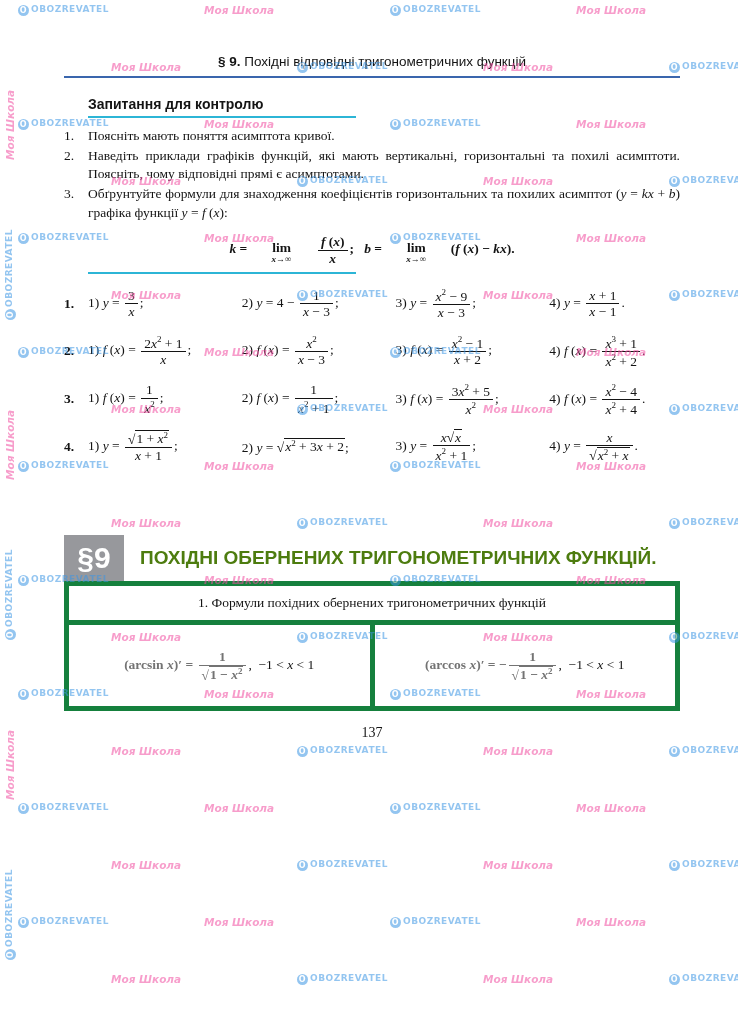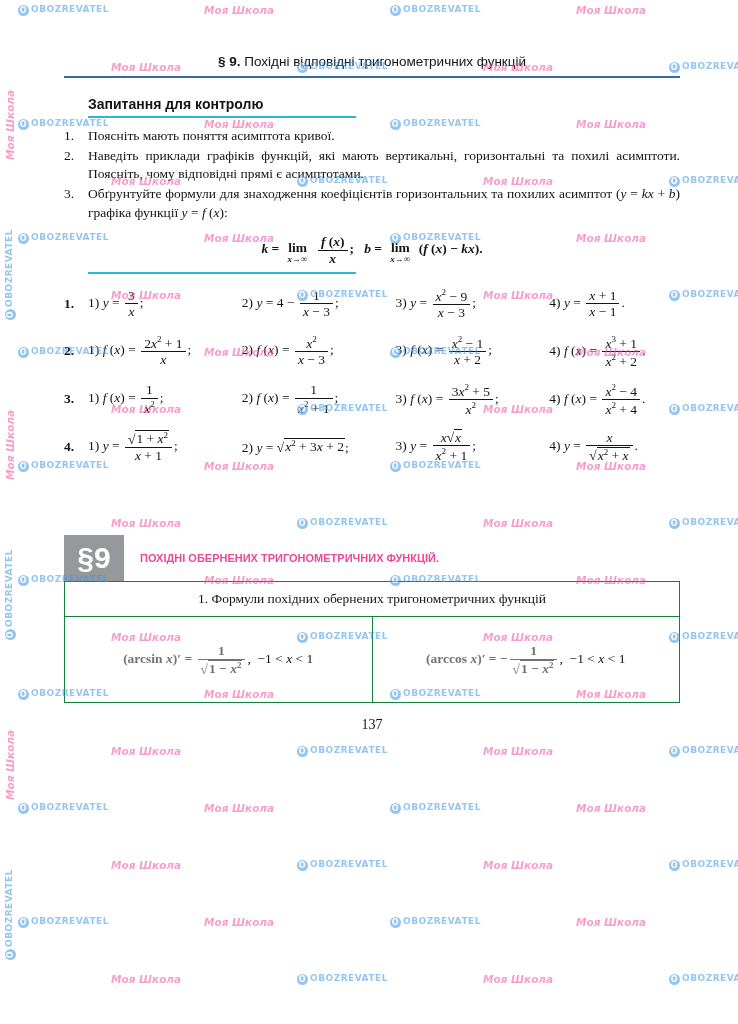--- a/index.html
+++ b/index.html
@@ -28,21 +28,21 @@
   .qitem { display:flex; font-size:13.5px; line-height:1.38; text-align:justify; margin-bottom:1px; }
   .qnum { width:24px; flex:none; }
   .qtext { flex:1; }
 
   .formula { text-align:center; font-weight:bold; font-size:13.5px; margin:12px 0 6px; }
 
   
   .fr { display:inline-block; text-align:center; vertical-align:middle; line-height:1.15; margin:0 2px; }
   .fr .nu { display:block; padding:0 3px; }
   .fr .de { display:block; border-top:1px solid currentColor; padding:0 3px; }
-  .lim { display:inline-block; text-align:center; vertical-align:-9px; line-height:1; margin:0 5px; }
+  .lim { display:inline-block; text-align:center; vertical-align:-9px; line-height:1; margin:0 21px; }
   .lim .ll { display:block; font-style:normal; }
   .lim .ls { display:block; font-size:9px; font-style:normal; margin-top:1px; }
   .sq { white-space:nowrap; }
   .sq .ov { border-top:1px solid currentColor; padding:0 1px; }
   sup { font-size:9px; }
 
   
   .ex-intro { font-size:13.5px; margin:2px 0 6px 24px; }
   .exrow { display:flex; align-items:center; margin:13px 0; font-size:13.5px; }
   .exnum { width:24px; flex:none; font-weight:bold; }
@@ -50,28 +50,28 @@
   .excell:last-child { flex:0.85; }
 
   
   .banner { display:flex; align-items:center; gap:16px; margin-top:72px; }
   .banner-badge {
     width:60px; height:46px; background:#97989c; color:#ffffff; flex:none;
     font-family:"Liberation Sans", sans-serif; font-weight:bold; font-size:30px;
     display:flex; align-items:center; justify-content:center;
   }
   .banner-title {
-    font-family:"Liberation Sans", sans-serif; font-weight:bold; font-size:11px;
-    color:#ec4899; line-height:1.4;
+    font-family:"Liberation Sans", sans-serif; font-weight:bold; font-size:19px;
+    color:#4d7c0f; line-height:1.4;
   }
 
   .table-label { text-align:right; font-size:13px; margin:16px 0 6px; }
 
   table.t15 { width:100%; border-collapse:collapse; font-size:13.5px; }
-  table.t15 th, table.t15 td { border:1px solid #15803d; }
+  table.t15 th, table.t15 td { border:5px solid #15803d; }
   table.t15 th { font-weight:normal; padding:9px 6px; text-align:center; }
   table.t15 td { width:50%; height:86px; text-align:center; vertical-align:middle; padding:6px; }
   .cy { color:#737373; font-weight:bold; }
 
   .page-num { text-align:center; font-size:14px; margin-top:14px; }
 
   
   #wm-layer { position:absolute; inset:0; z-index:5; pointer-events:none; overflow:hidden; }
   .wm { position:absolute; white-space:nowrap; opacity:0.55; pointer-events:none; }
   .wm-school { color:#f14ea1; font-family:"DejaVu Sans", sans-serif; font-style:italic; font-weight:bold; font-size:10.5px; }

